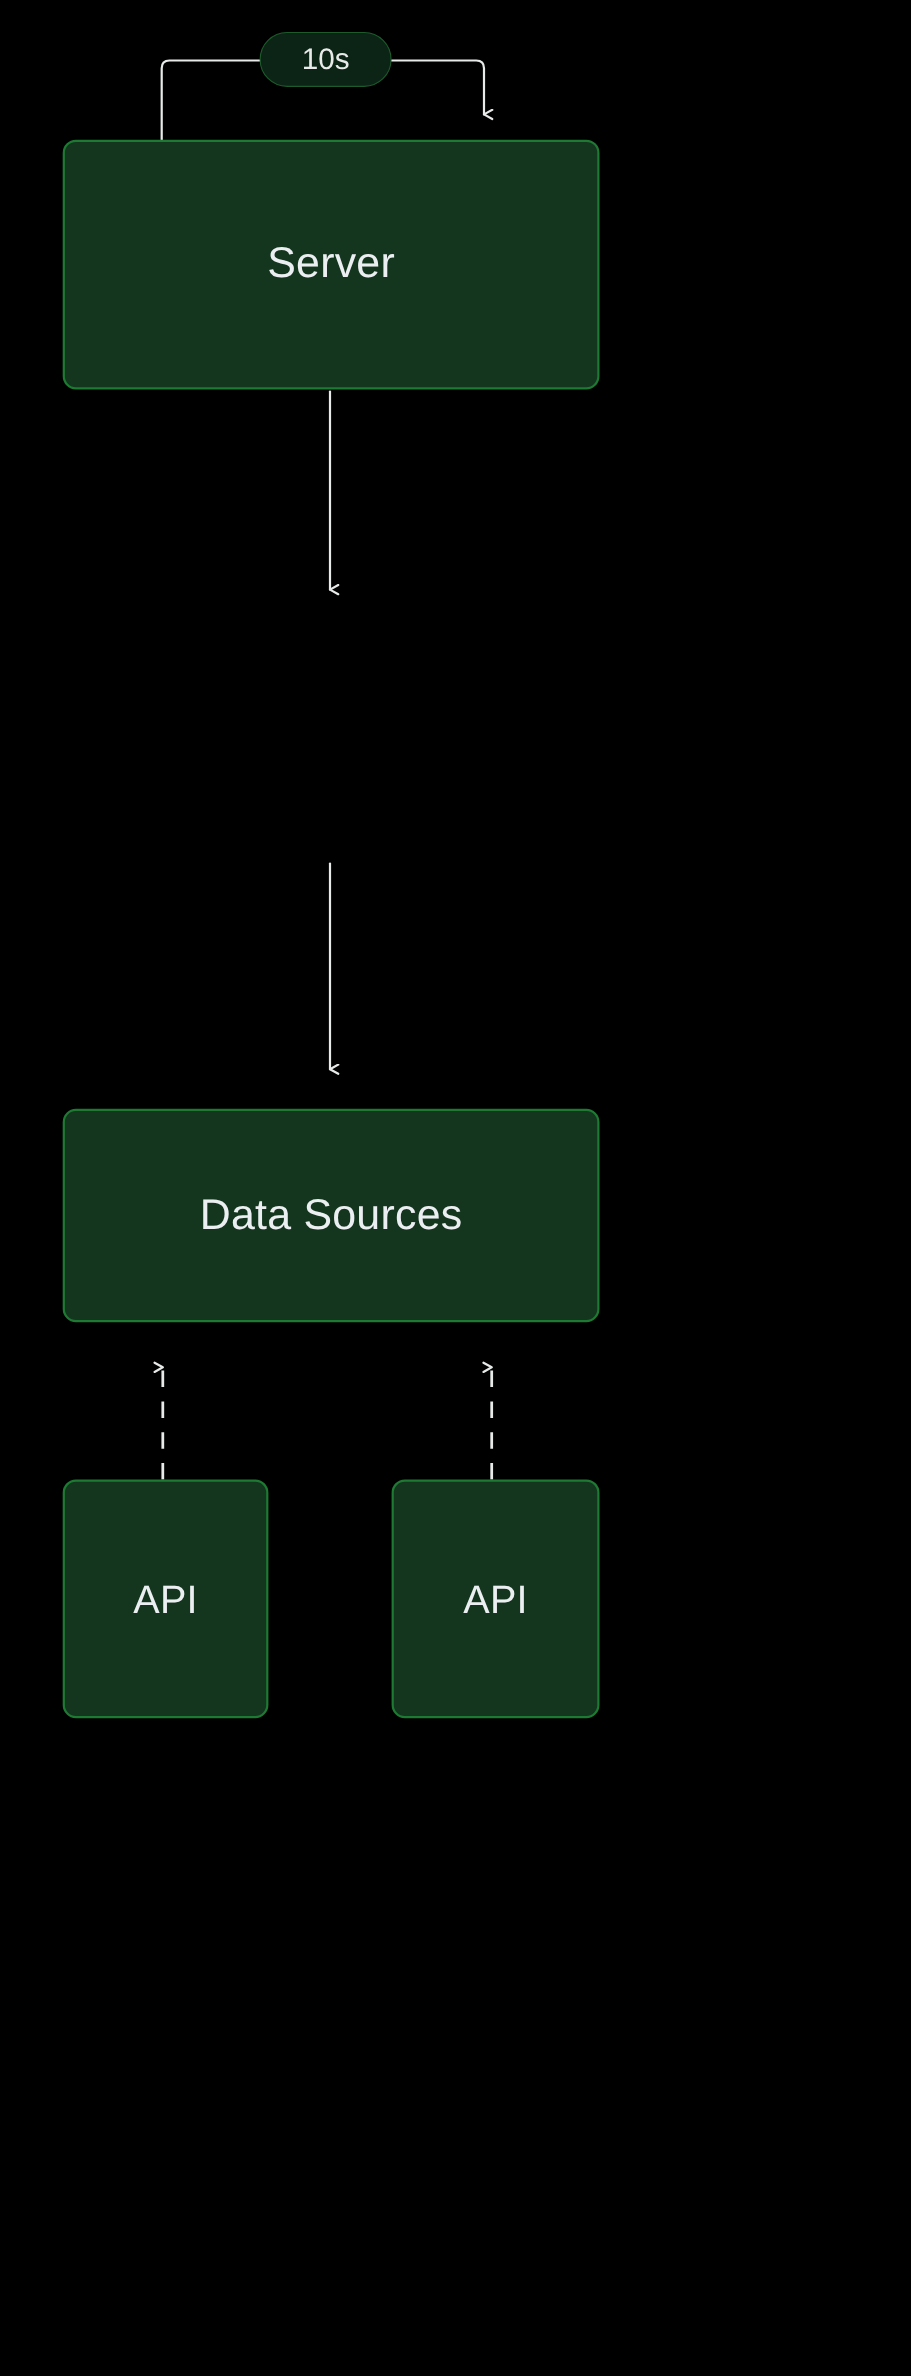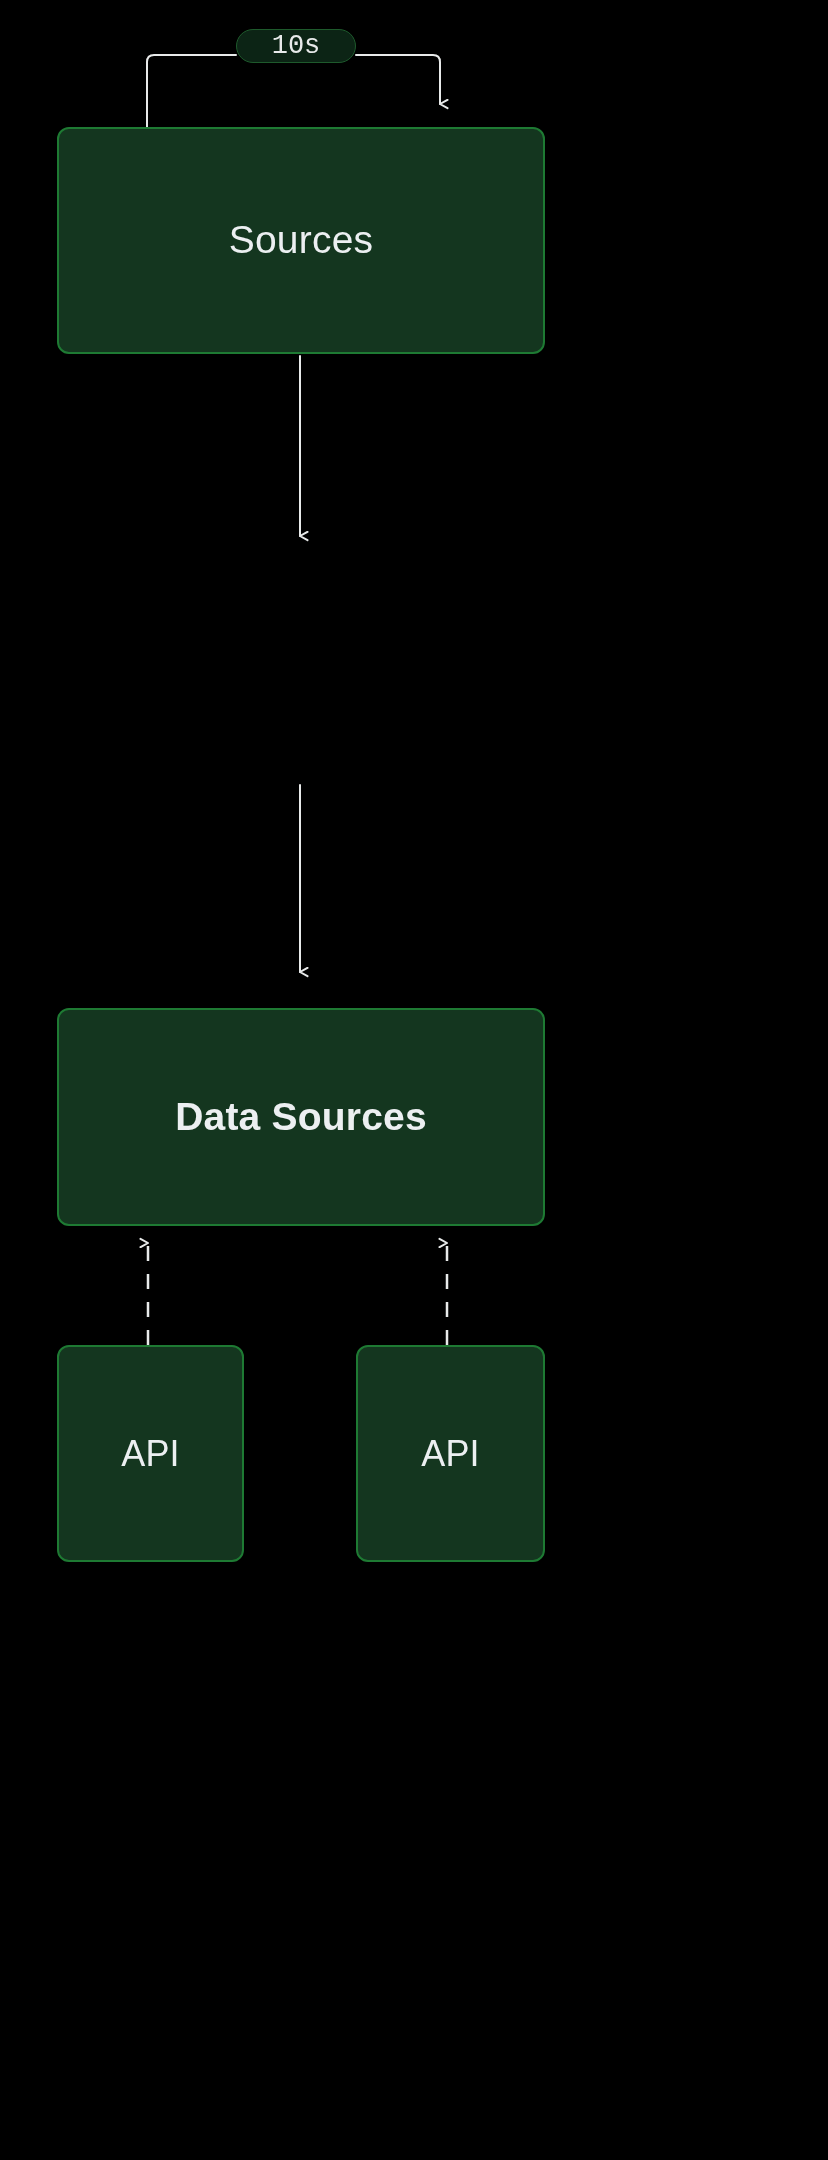--- a/index.html
+++ b/index.html
@@ -76,23 +76,22 @@
     left: 57px;
     top: 560px;
     width: 488px;
     height: 223px;
     font-size: 39px;
   }
   #node-data-sources {
     left: 57px;
     top: 1008px;
     width: 488px;
-    height: 218px;
+    height: 194px;
     font-size: 39px;
-    font-weight: bold;
   }
   #node-api-left {
     left: 57px;
     top: 1345px;
     width: 187px;
     height: 217px;
     font-size: 36px;
   }
   #node-api-right {
     left: 356px;
@@ -101,32 +100,32 @@
     height: 217px;
     font-size: 36px;
   }
 
   
   #edge-label-10s {
     position: absolute;
     left: 236px;
     top: 29px;
     width: 120px;
-    height: 34px;
+    height: 50px;
     z-index: 3;
     box-sizing: border-box;
     background: #0c2415;
     border: 1.5px solid #1e5a2c;
     border-radius: 25px;
     display: flex;
     align-items: center;
     justify-content: center;
     color: #e8eaea;
     font-size: 27px;
-    font-family: Liberation Mono, monospace;
+    font-family: Liberation Sans, sans-serif;
   }
 </style>
 </head>
 <body>
 
 <div id="diagram-root">
 
   <svg id="edge-layer" viewBox="0 0 828 2160" width="828" height="2160" xmlns="http://www.w3.org/2000/svg">
     <defs>
       <marker id="arrowhead-down" markerWidth="12" markerHeight="12" refX="5" refY="9" orient="auto" markerUnits="userSpaceOnUse">
@@ -155,21 +154,21 @@
     </g>
 
     <g>
       <line x1="447" y1="1345" x2="447" y2="1243" stroke="#e8eaea" stroke-width="2.5" stroke-linecap="butt" stroke-dasharray="15 13" marker-end="url(#arrowhead-up)"></line>
     </g>
   </svg>
 
   <div id="node-layer">
 
     <div class="node" id="node-client">
-      <span class="node-label">Sources</span>
+      <span class="node-label">Server</span>
     </div>
 
 
     <div class="node" id="node-data-sources">
       <span class="node-label">Data Sources</span>
     </div>
 
     <div class="node" id="node-api-left">
       <span class="node-label">API</span>
     </div>

